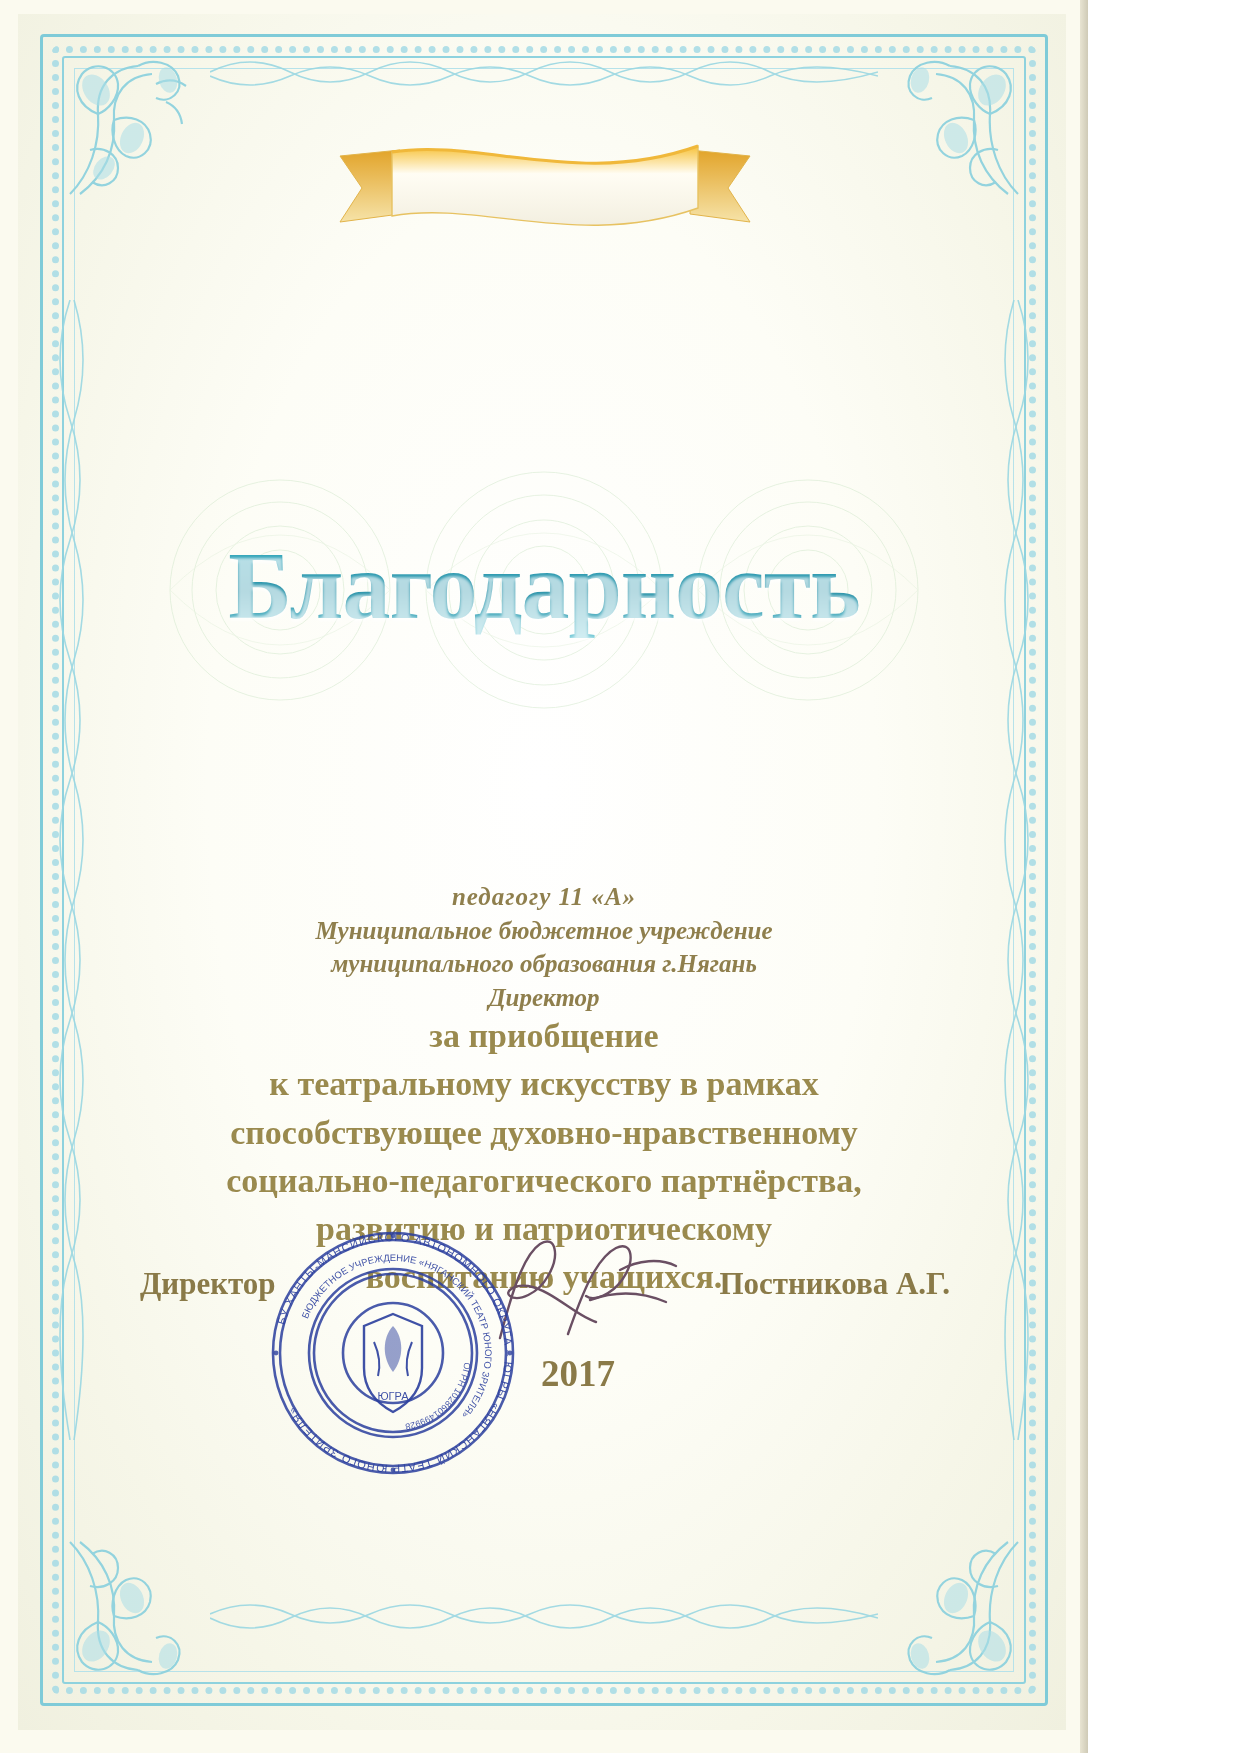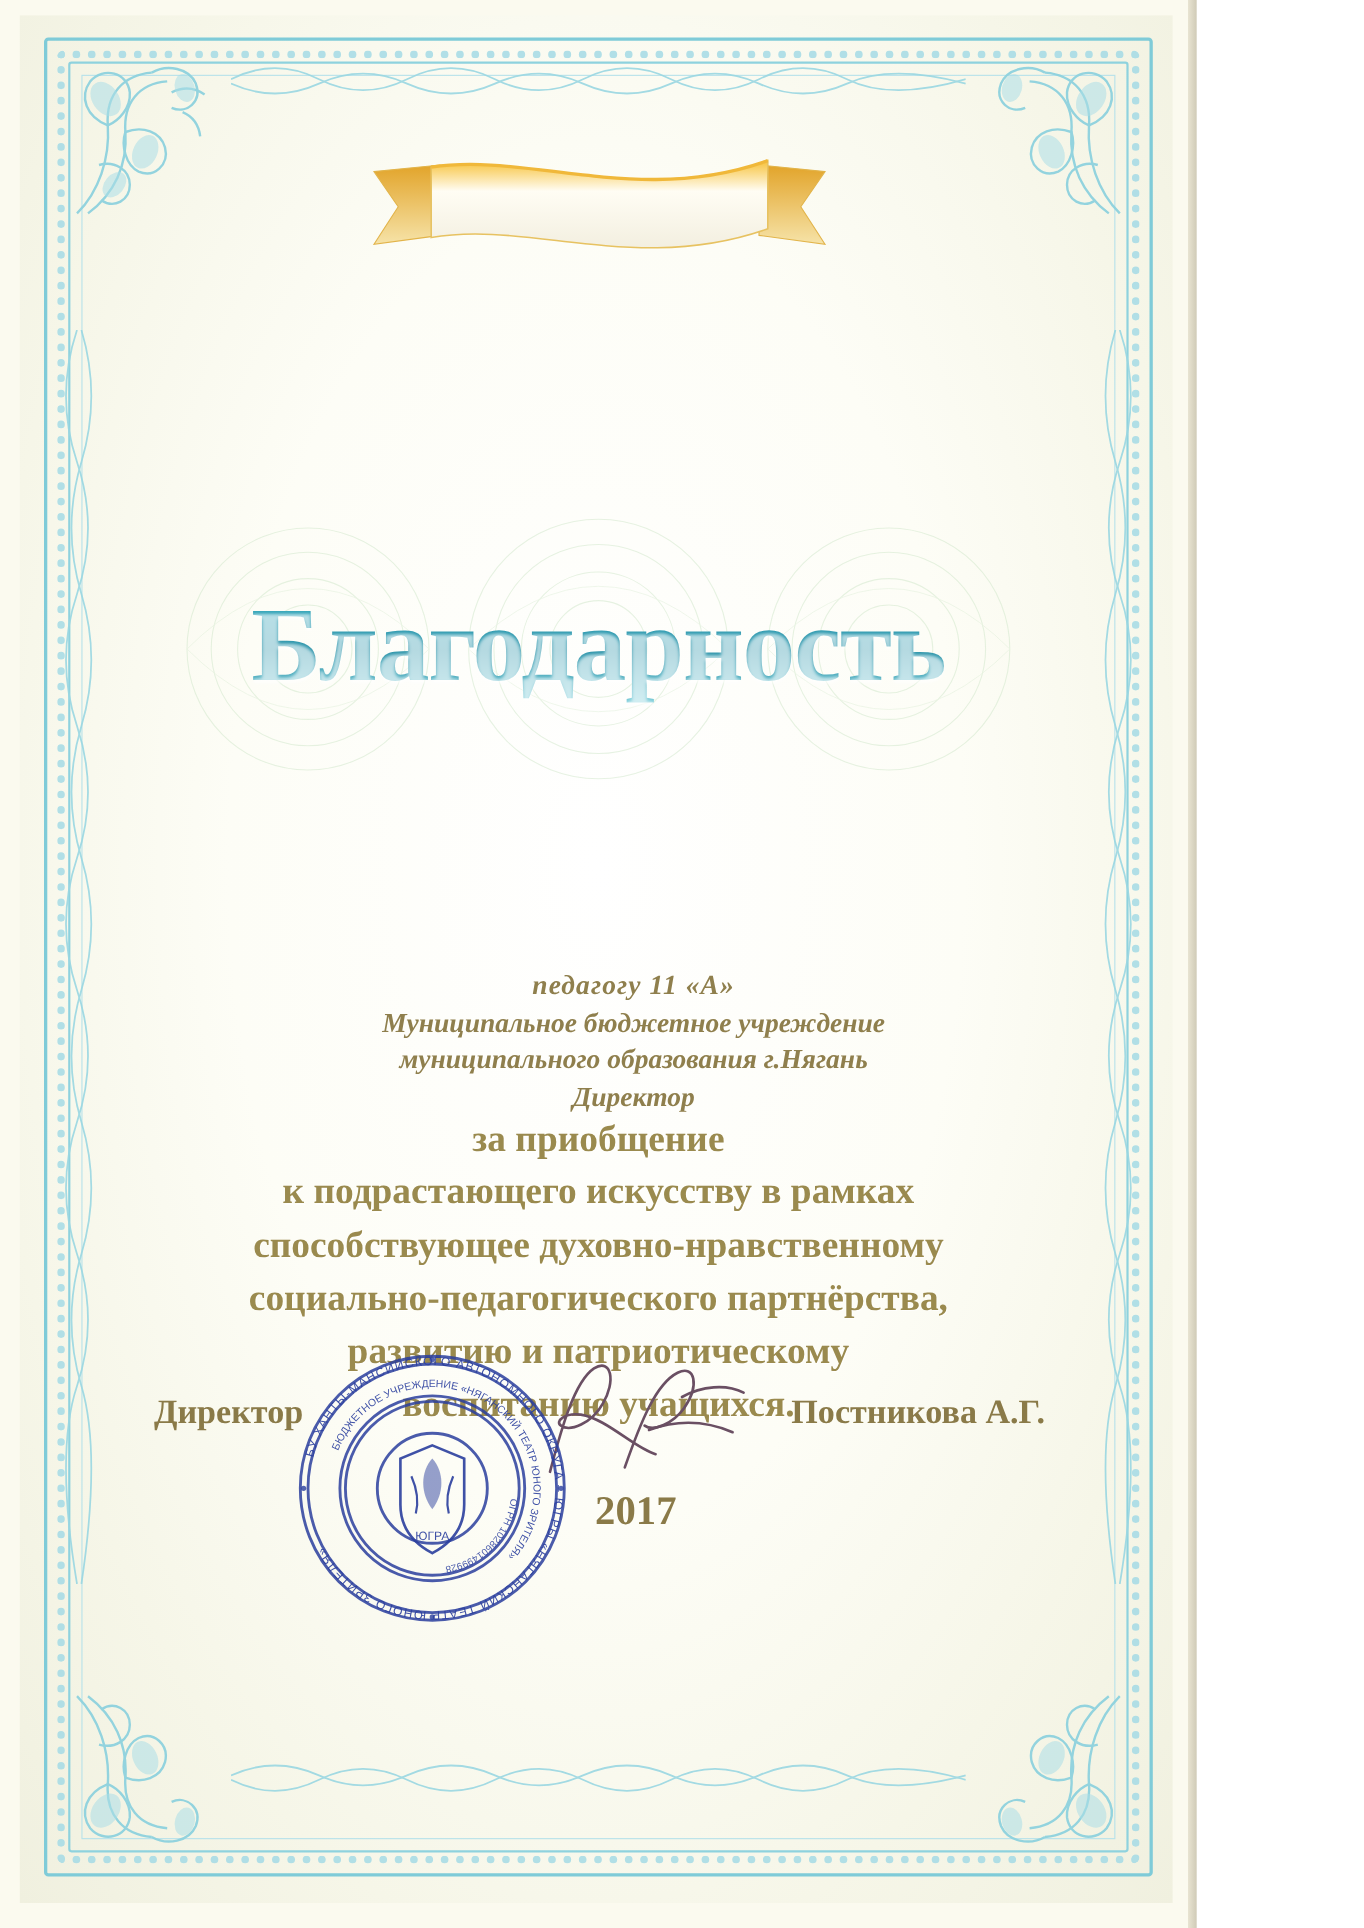--- a/index.html
+++ b/index.html
@@ -203,21 +203,20 @@
     position: absolute;
     left: 0; top: 880px;
     width: 1088px;
     text-align: center;
     color: #8f7f4d;
     font-family: "Liberation Serif", serif;
     font-style: italic;
     font-weight: 700;
     font-size: 25px;
     line-height: 1.34;
-    padding-left: 32px;
   }
   #org-role { letter-spacing: 1px; }
 
   
   #body-text {
     position: absolute;
     left: 120px; top: 1000px;
     width: 848px;
     text-align: center;
     color: #9a8a4e;
@@ -441,21 +440,21 @@
 
   <div id="org-block">
     <div id="org-role">педагогу   11 «А»</div>
     <div>Муниципальное бюджетное учреждение</div>
     <div>муниципального образования  г.Нягань</div>
     <div>Директор</div>
   </div>
 
   <div id="body-text">
     <div>за приобщение</div>
-    <div>к подрастающего искусству в рамках</div>
+    <div>к театральному искусству в рамках</div>
     <div>способствующее духовно-нравственному</div>
     <div>социально-педагогического партнёрства,</div>
     <div>развитию и патриотическому</div>
     <div>воспитанию учащихся.</div>
   </div>
 
   <div id="sign-row">
     <span>Директор</span>
     <span>Постникова А.Г.</span>
   </div>

